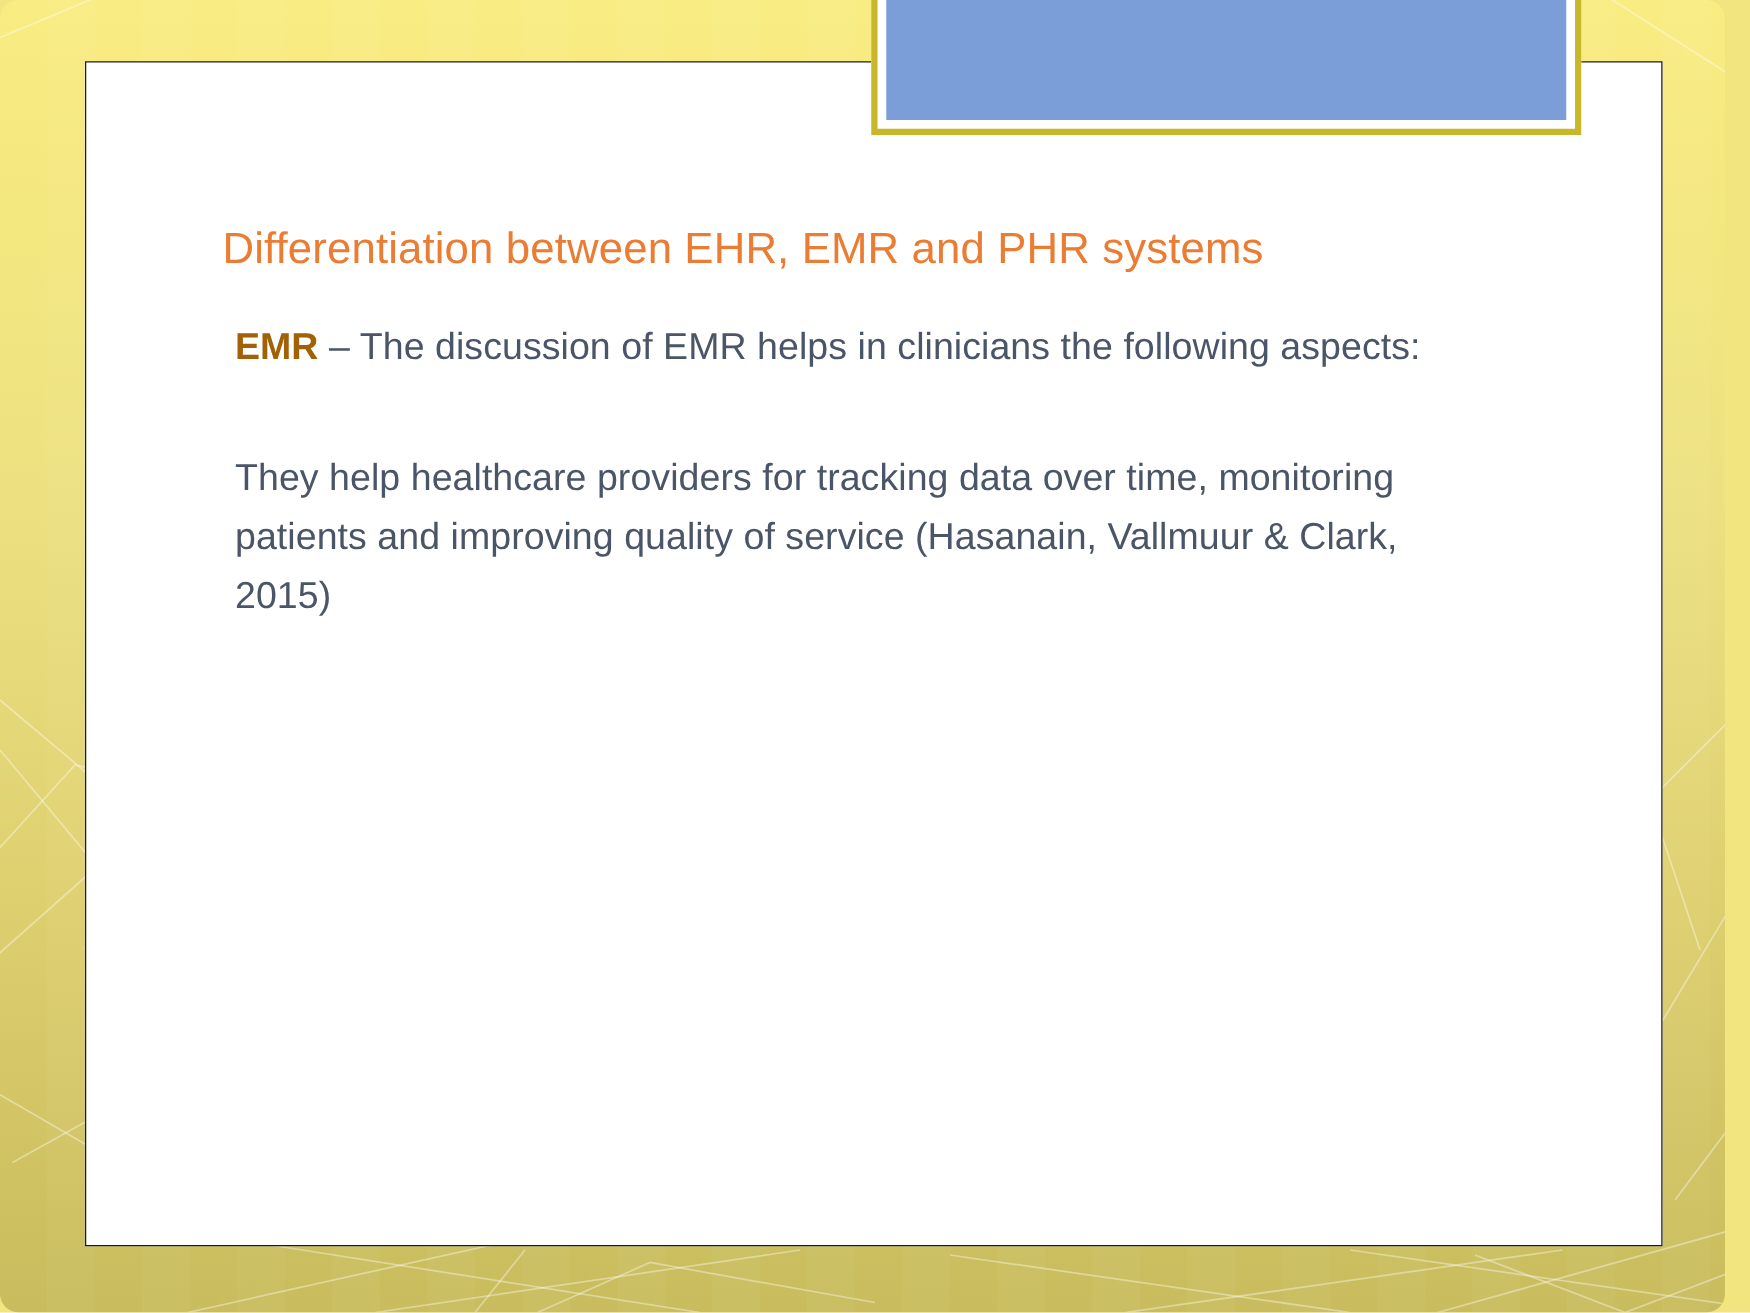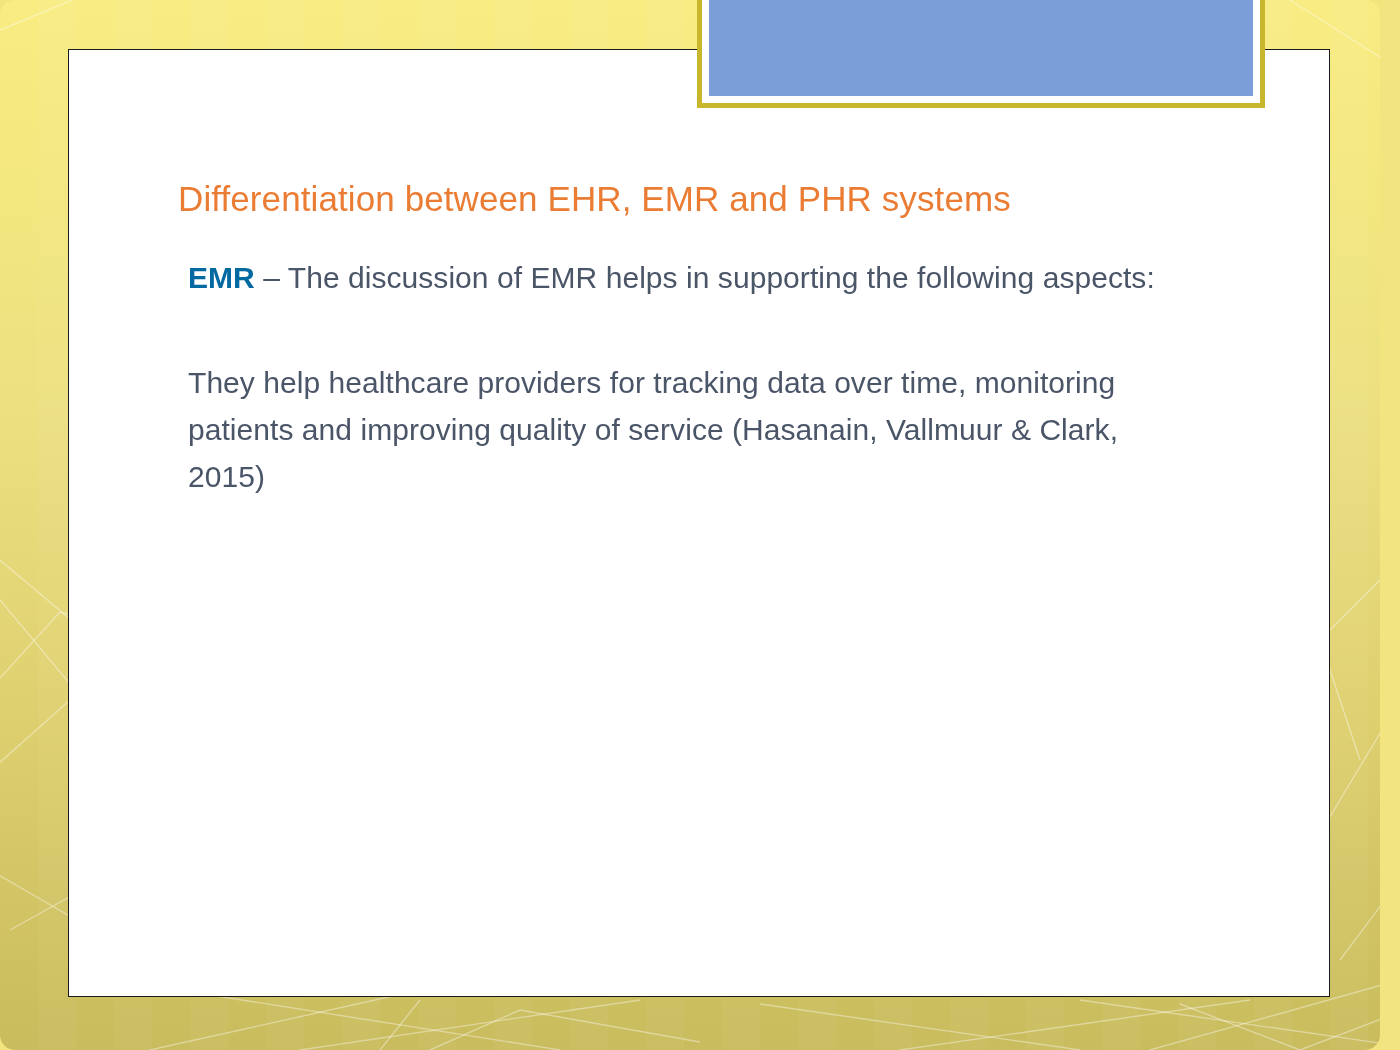--- a/index.html
+++ b/index.html
@@ -126,21 +126,21 @@
     line-height: 1.56;
     color: #4a5568;
     margin: 0 0 44px 0;
     letter-spacing: 0.05px;
   }
   .body-item:last-child {
     margin-bottom: 0;
   }
   .body-item .lead {
     font-weight: bold;
-    color: #0369a1;
+    color: #a16207;
   }
   .body-item.first-item {
     margin-bottom: 58px;
   }
 </style>
 </head>
 <body>
 
 <div class="slide">
 
@@ -184,21 +184,21 @@
     <div class="deco-block-inner"></div>
   </div>
 
   <div class="text-area">
 
     <h1 class="slide-title">Differentiation between EHR, EMR and PHR systems</h1>
 
     <ul class="body-list">
 
       <li class="body-item first-item">
-        <span class="lead">EMR</span><span> – The discussion of EMR helps in supporting the following aspects:</span>
+        <span class="lead">EMR</span><span> – The discussion of EMR helps in clinicians the following aspects:</span>
       </li>
 
 
 
       <li class="body-item">
         <span>They help healthcare providers for tracking data over time, monitoring patients and improving quality of service (Hasanain, Vallmuur &amp; Clark, 2015)</span>
       </li>
 
     </ul>
   </div>

